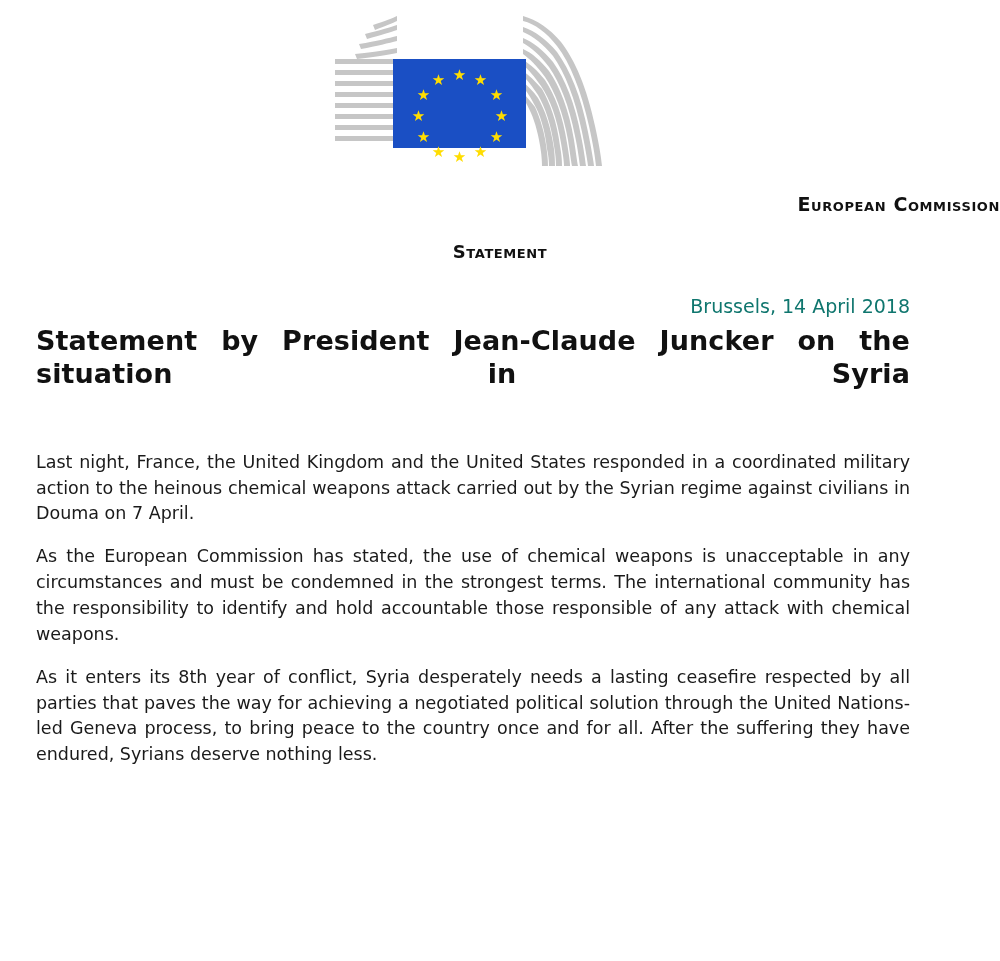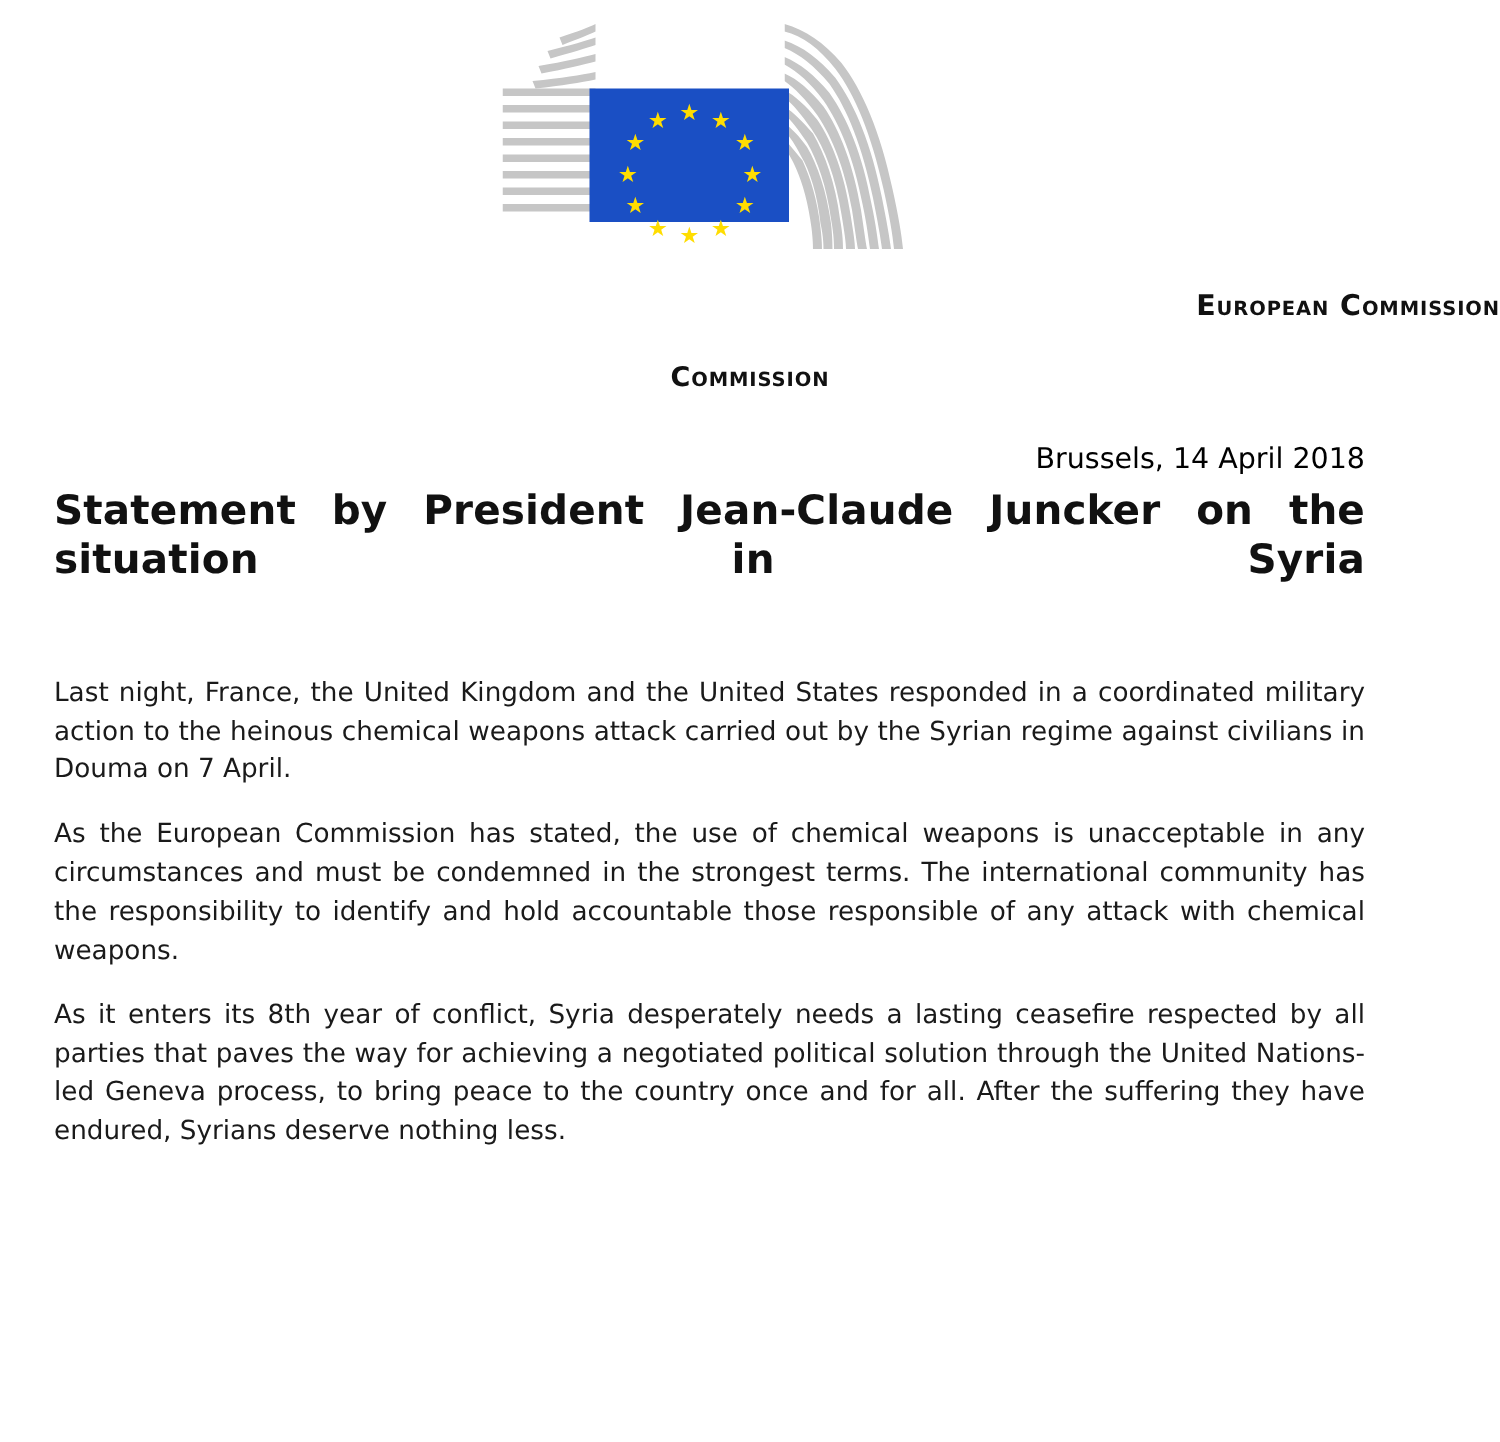--- a/index.html
+++ b/index.html
@@ -81,21 +81,21 @@
     font-variant: small-caps;
   }
 
   
   .content {
     padding: 0 34px 0 36px;
   }
   .dateline {
     text-align: right;
     font-size: 19px;
-    color: #000000;
+    color: #0f766e;
     margin-top: 33px;
     padding-right: 56px;
   }
   .headline {
     margin-top: 8px;
     font-size: 27px;
     font-weight: bold;
     line-height: 1.22;
     text-align: justify;
     color: #111;
@@ -169,21 +169,21 @@
         <span class="star" style="left:23px;  top:71px;">★</span>
         <span class="star" style="left:18px;  top:50px;">★</span>
         <span class="star" style="left:23px;  top:29px;">★</span>
         <span class="star" style="left:38px;  top:14px;">★</span>
       </div>
 
     </div>
   </div>
 
   <div class="org-title">European Commission</div>
-  <div class="doc-type">Commission</div>
+  <div class="doc-type">Statement</div>
 
   <div class="content">
     <div class="dateline">Brussels, 14 April 2018</div>
     <h1 class="headline">Statement by President Jean-Claude Juncker on the situation in Syria</h1>
 
     <p class="para">Last night, France, the United Kingdom and the United States responded in a coordinated military action to the heinous chemical weapons attack carried out by the Syrian regime against civilians in Douma on 7 April.</p>
     <p class="para">As the European Commission has stated, the use of chemical weapons is unacceptable in any circumstances and must be condemned in the strongest terms. The international community has the responsibility to identify and hold accountable those responsible of any attack with chemical weapons.</p>
     <p class="para">As it enters its 8th year of conflict, Syria desperately needs a lasting ceasefire respected by all parties that paves the way for achieving a negotiated political solution through the United Nations-led Geneva process, to bring peace to the country once and for all. After the suffering they have endured, Syrians deserve nothing less.</p>
   </div>
 

